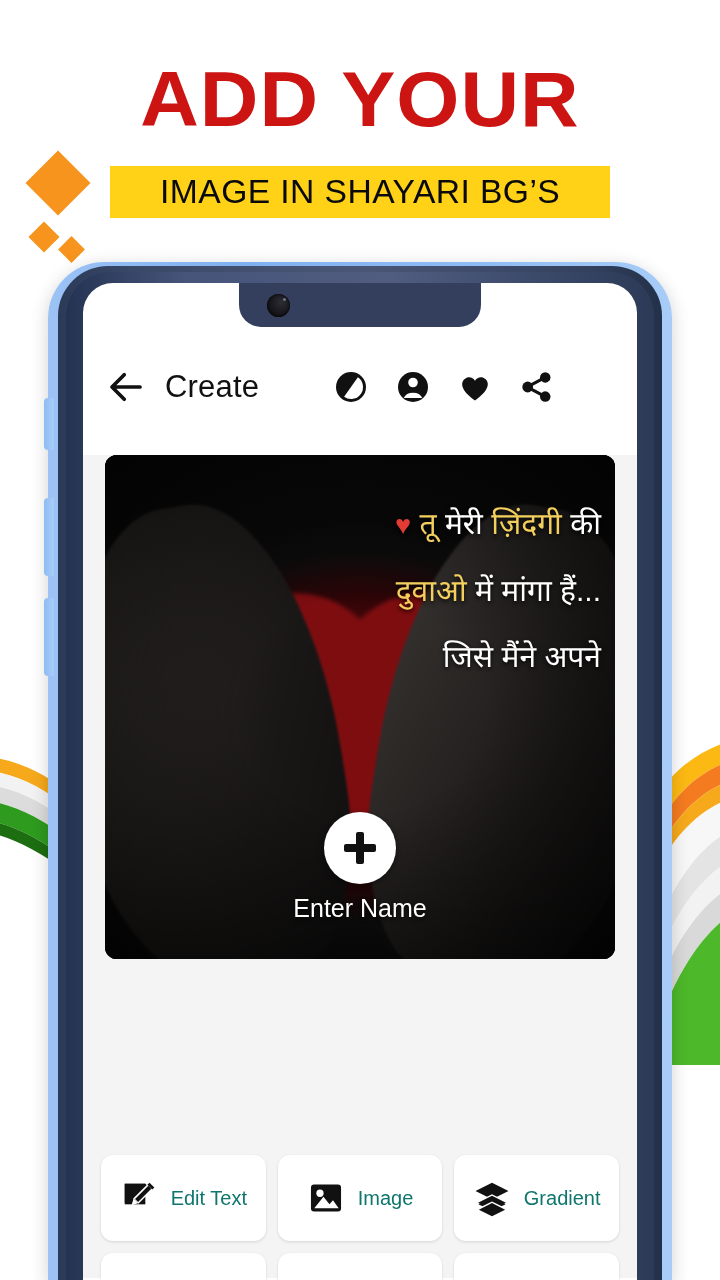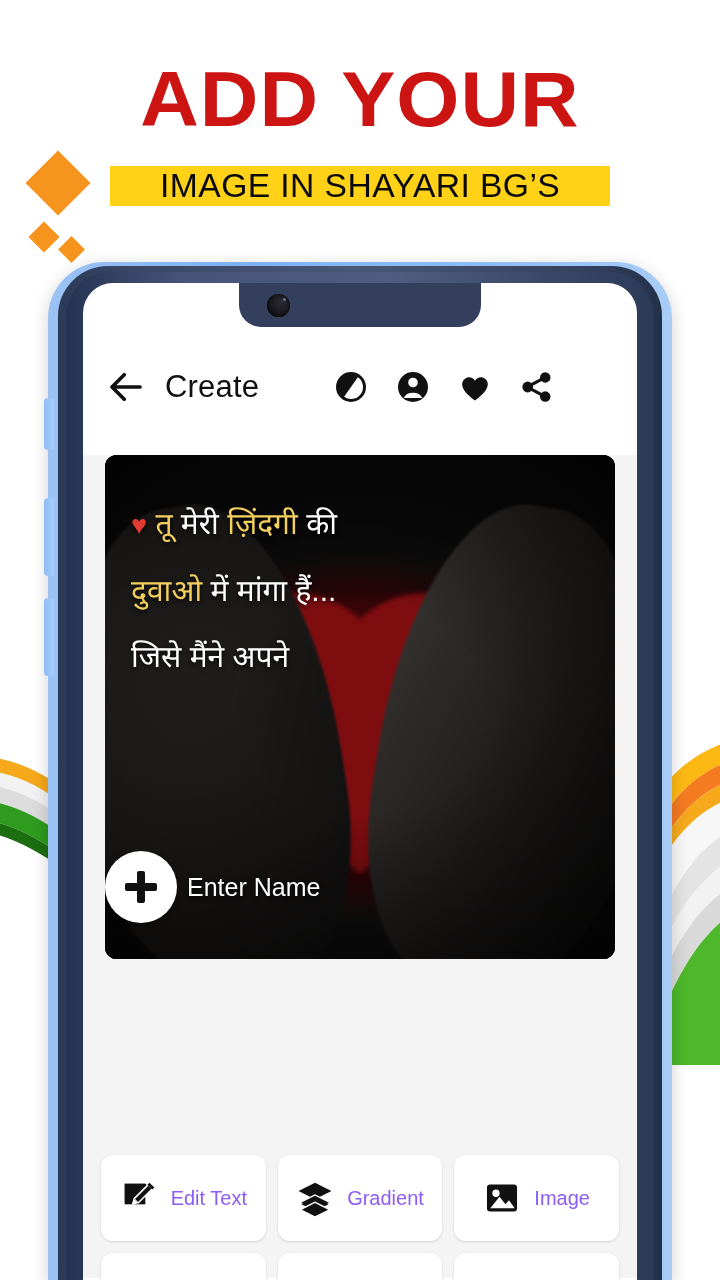--- a/index.html
+++ b/index.html
@@ -16,21 +16,21 @@
     text-align:center;
     font-size:78px; line-height:82px;
     font-weight:bold;
     letter-spacing:1px;
     color:#CC1512;
     font-family:"Liberation Sans", sans-serif;
     transform:scaleX(1.04);
   }
   .promo-banner{
     position:absolute; top:166px; left:110px;
-    width:500px; height:40px;
+    width:500px; height:52px;
     background:#FFD217;
     display:flex; align-items:center; justify-content:center;
   }
   .promo-banner span{
     font-size:33px; font-weight:normal; color:#0a0a0a;
     letter-spacing:0.4px;
     transform:scaleX(1.02);
   }
 
   
@@ -155,36 +155,36 @@
   }
   .heart-shape:before{ top:-90px; left:0; }
   .heart-shape:after{ left:90px; top:0; }
   .vignette{
     position:absolute; inset:0;
     background:radial-gradient(ellipse 80% 70% at 50% 50%, rgba(0,0,0,0) 30%, rgba(0,0,0,0.55) 78%, rgba(0,0,0,0.82) 100%);
   }
 
   .shayari{
     position:absolute; left:0; right:0; top:36px;
-    text-align:left;
-    padding:0 26px;
+    text-align:right;
+    padding:0 14px;
   }
   .sh-line{
     font-size:30px; line-height:66px;
     color:#ffffff;
     font-family:"Liberation Sans", sans-serif;
     text-shadow:0 2px 4px rgba(0,0,0,0.85);
     white-space:nowrap;
   }
   .sh-gold{ color:#F3CF5E; }
   .sh-heart{ color:#E23B34; font-size:27px; }
 
   .name-zone{
     position:absolute; left:0; right:0; bottom:36px;
-    display:flex; flex-direction:row; align-items:center; gap:10px;
+    display:flex; flex-direction:column; align-items:center; gap:10px;
   }
   .plus-btn{
     width:72px; height:72px; border-radius:50%;
     background:#ffffff; position:relative;
     box-shadow:0 2px 6px rgba(0,0,0,0.4);
   }
   .plus-btn:before,.plus-btn:after{
     content:""; position:absolute; background:#111; border-radius:2px;
   }
   .plus-btn:before{ left:50%; top:50%; transform:translate(-50%,-50%); width:32px; height:8px; }
@@ -203,21 +203,21 @@
   }
   .tool{
     background:#ffffff;
     border-radius:12px;
     height:86px;
     display:flex; align-items:center; justify-content:center; gap:13px;
     box-shadow:0 1px 3px rgba(0,0,0,0.13);
     padding:0 6px;
   }
   .tool-icon{ width:38px; height:38px; flex:0 0 auto; display:block; }
-  .tool-label{ font-size:20px; color:#8b5cf6; white-space:nowrap; }
+  .tool-label{ font-size:20px; color:#0f766e; white-space:nowrap; }
 </style>
 </head>
 <body>
 
 <div class="promo-title">ADD YOUR</div>
 
 <div class="promo-banner">
   <span>IMAGE IN SHAYARI BG’S</span>
 </div>
 
@@ -333,41 +333,41 @@
           <path d="M17.2 3.5 L20.5 6.8 L11.6 15.6 L8.3 12.3 Z" fill="#fff"></path>
           <path d="M17.9 4.2 L19.8 6.1 L11.4 14.6 L9.5 12.7 Z" fill="#111"></path>
           <path d="M18.6 2.3 L21.7 5.4 L20.4 6.7 L17.3 3.6 Z" fill="#111"></path>
           <path d="M8.5 12.4 L11.4 15.3 L7.3 16.6 Z" fill="#fff"></path>
         </svg>
         <span class="tool-label">Edit Text</span>
       </div>
 
       <div class="tool">
         <svg class="tool-icon" viewBox="0 0 24 24">
+          <rect x="2.5" y="3.5" width="19" height="17" rx="2" fill="#111"></rect>
+          <circle cx="8.2" cy="9" r="2.3" fill="#fff"></circle>
+          <path d="M4.6 18.4 L10.4 11.2 L14.2 16 L16.4 13.4 L20 18.4 Z" fill="#fff"></path>
+        </svg>
+        <span class="tool-label">Image</span>
+      </div>
+
+      <div class="tool">
+        <svg class="tool-icon" viewBox="0 0 24 24">
           <path d="M12 2.4 L22.4 7.6 L12 12.8 L1.6 7.6 Z" fill="#111"></path>
           <path d="M12 11.6 L20.6 15.9 L12 20.2 L3.4 15.9 Z" fill="#111"></path>
           <path d="M12 9.6 L21.5 14.3 L12 19 L2.5 14.3 Z" fill="#fff"></path>
           <path d="M12 10.6 L20.8 15 L12 19.4 L3.2 15 Z" fill="#111"></path>
           <path d="M12 14.2 L21 18.7 L12 23.2 L3 18.7 Z" fill="#fff"></path>
           <path d="M12 15.2 L20.3 19.4 L12 23.6 L3.7 19.4 Z" fill="#111"></path>
         </svg>
         <span class="tool-label">Gradient</span>
       </div>
 
       <div class="tool">
         <svg class="tool-icon" viewBox="0 0 24 24">
-          <rect x="2.5" y="3.5" width="19" height="17" rx="2" fill="#111"></rect>
-          <circle cx="8.2" cy="9" r="2.3" fill="#fff"></circle>
-          <path d="M4.6 18.4 L10.4 11.2 L14.2 16 L16.4 13.4 L20 18.4 Z" fill="#fff"></path>
-        </svg>
-        <span class="tool-label">Image</span>
-      </div>
-
-      <div class="tool">
-        <svg class="tool-icon" viewBox="0 0 24 24">
           <path d="M12 2.5 C6.2 2.5 1.8 6.6 1.8 11.8 C1.8 17 6.2 21.3 12 21.3 C13.6 21.3 14.7 20.3 14.7 19 C14.7 18.3 14.4 17.8 14 17.3 C13.6 16.9 13.4 16.4 13.4 15.8 C13.4 14.6 14.4 13.6 15.7 13.6 H18 C20.3 13.6 22.2 11.8 22.2 9.6 C22.2 5.6 17.6 2.5 12 2.5 Z" fill="#111"></path>
           <circle cx="7" cy="9.2" r="1.7" fill="#fff"></circle>
           <circle cx="11.7" cy="6.6" r="1.7" fill="#fff"></circle>
           <circle cx="16.6" cy="8.3" r="1.6" fill="#fff"></circle>
           <circle cx="6.6" cy="14.8" r="1.7" fill="#fff"></circle>
           <circle cx="10.5" cy="18.2" r="1.6" fill="#fff"></circle>
         </svg>
 
       </div>
 

